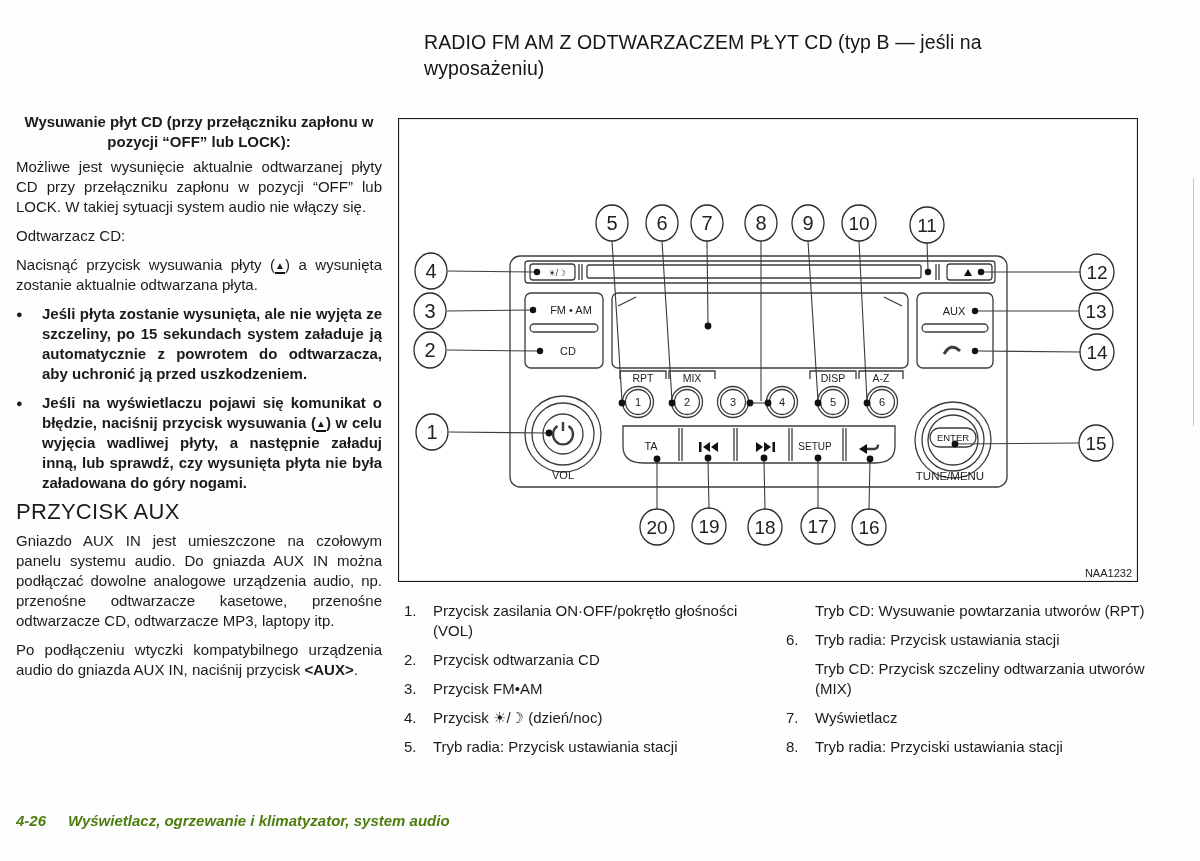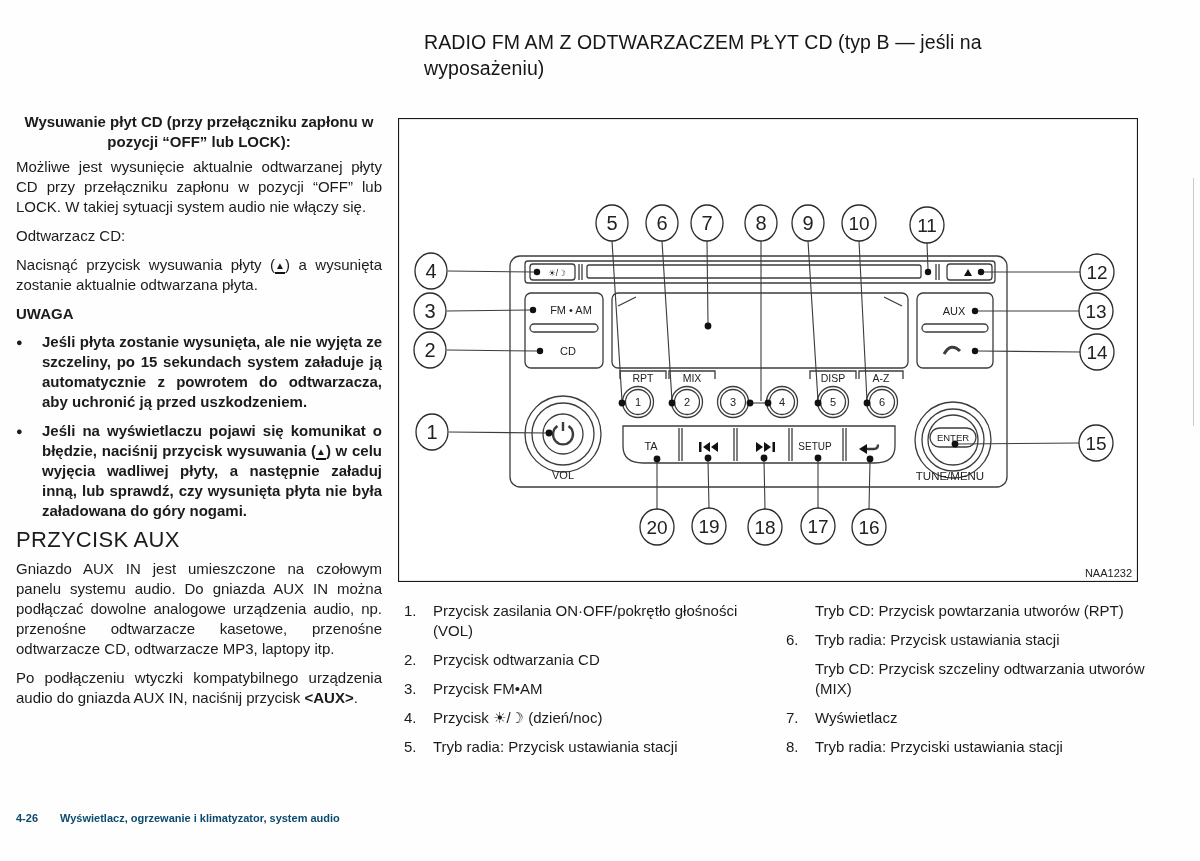--- a/index.html
+++ b/index.html
@@ -42,39 +42,38 @@
 
   
   .legend { position:absolute; font-size:15px; line-height:20px; color:#1b1b1b; }
   .legend.lcol { left:404px; top:601px; width:372px; }
   .legend.rcol { left:786px; top:601px; width:380px; }
   .li { display:flex; margin-bottom:9px; }
   .li .num { width:29px; flex:0 0 29px; }
   .li .txt { width:340px; }
 
   
-  .footer { position:absolute; left:16px; top:812px; font-size:11px; color:#0c4a6e; }
+  .footer { position:absolute; left:16px; top:812px; font-size:15px; color:#4d7c0f;font-style:italic; }
   .footer .pg { font-weight:bold; }
   .footer .sect { font-weight:bold; margin-left:22px; }
 
   .edge-artifact { position:absolute; left:1193px; top:178px; width:1px; height:248px; background:#c9c9c9; }
 </style>
 </head>
 <body>
 
 <div id="page">
 
   <div class="title">RADIO FM AM Z ODTWARZACZEM PŁYT CD (typ B — jeśli na wyposażeniu)</div>
 
   <div class="leftcol">
     <div class="h">Wysuwanie płyt CD (przy przełączniku zapłonu w pozycji “OFF” lub LOCK):</div>
     <p>Możliwe jest wysunięcie aktualnie odtwarzanej płyty CD przy przełączniku zapłonu w pozycji “OFF” lub LOCK. W takiej sytuacji system audio nie włączy się.</p>
     <p class="sub">Odtwarzacz CD:</p>
     <p><span>Nacisnąć przycisk wysuwania płyty (</span><span class="eject-sym">▲</span><span>) a wysunięta zostanie aktualnie odtwarzana płyta.</span></p>
-    <div class="note-h">UWAGA</div>
     <div class="bullet">
       <span class="mark"></span>
       <span class="btxt">Jeśli płyta zostanie wysunięta, ale nie wyjęta ze szczeliny, po 15 sekundach system załaduje ją automatycznie z powrotem do odtwarzacza, aby uchronić ją przed uszkodzeniem.</span>
     </div>
     <div class="bullet">
       <span class="mark"></span>
       <span class="btxt"><span>Jeśli na wyświetlaczu pojawi się komunikat o błędzie, naciśnij przycisk wysuwania (</span><span class="eject-sym">▲</span><span>) w celu wyjęcia wadliwej płyty, a następnie załaduj inną, lub sprawdź, czy wysunięta płyta nie była załadowana do góry nogami.</span></span>
     </div>
     <div class="aux-h">PRZYCISK AUX</div>
     <p>Gniazdo AUX IN jest umieszczone na czołowym panelu systemu audio. Do gniazda AUX IN można podłączać dowolne analogowe urządzenia audio, np. przenośne odtwarzacze kasetowe, przenośne odtwarzacze CD, odtwarzacze MP3, laptopy itp.</p>
@@ -348,21 +347,21 @@
         <span class="txt">Przycisk ☀/☽ (dzień/noc)</span>
       </div>
     <div class="li">
         <span class="num">5.</span>
         <span class="txt">Tryb radia: Przycisk ustawiania stacji</span>
       </div>
   </div>
   <div class="legend rcol">
     <div class="li">
         <span class="num"></span>
-        <span class="txt">Tryb CD: Przycisk powtarzania utworów (RPT)</span>
+        <span class="txt">Tryb CD: Wysuwanie powtarzania utworów (RPT)</span>
       </div>
     <div class="li">
         <span class="num">6.</span>
         <span class="txt">Tryb radia: Przycisk ustawiania stacji</span>
       </div>
     <div class="li">
         <span class="num"></span>
         <span class="txt">Tryb CD: Przycisk szczeliny odtwarzania utworów (MIX)</span>
       </div>
     <div class="li">

